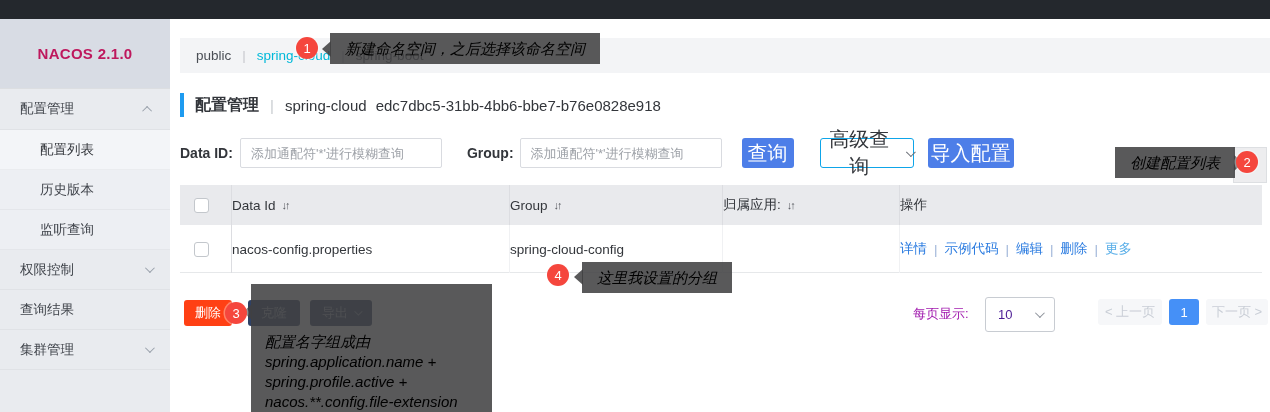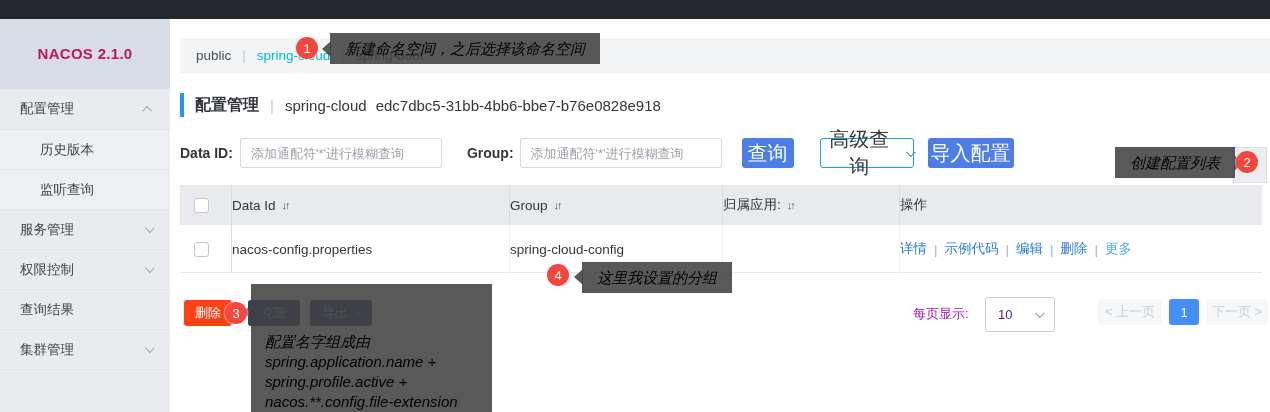--- a/index.html
+++ b/index.html
@@ -124,29 +124,28 @@
 <div class="app">
 
   <div class="topbar"></div>
 
   <div class="sidebar">
     <div class="sidebar-header">NACOS 2.1.0</div>
     <div class="menu-item group-first">
       <span>配置管理</span>
       <span class="chev up"></span>
     </div>
+    <div class="menu-item sub active">
+      <span>配置列表</span>
+    </div>
     <div class="menu-item sub">
       <span>历史版本</span>
     </div>
     <div class="menu-item sub">
       <span>监听查询</span>
-    </div>
-    <div class="menu-item">
-      <span>服务管理</span>
-      <span class="chev down"></span>
     </div>
     <div class="menu-item">
       <span>权限控制</span>
       <span class="chev down"></span>
     </div>
     <div class="menu-item">
       <span>查询结果</span>
     </div>
     <div class="menu-item">
       <span>集群管理</span>

